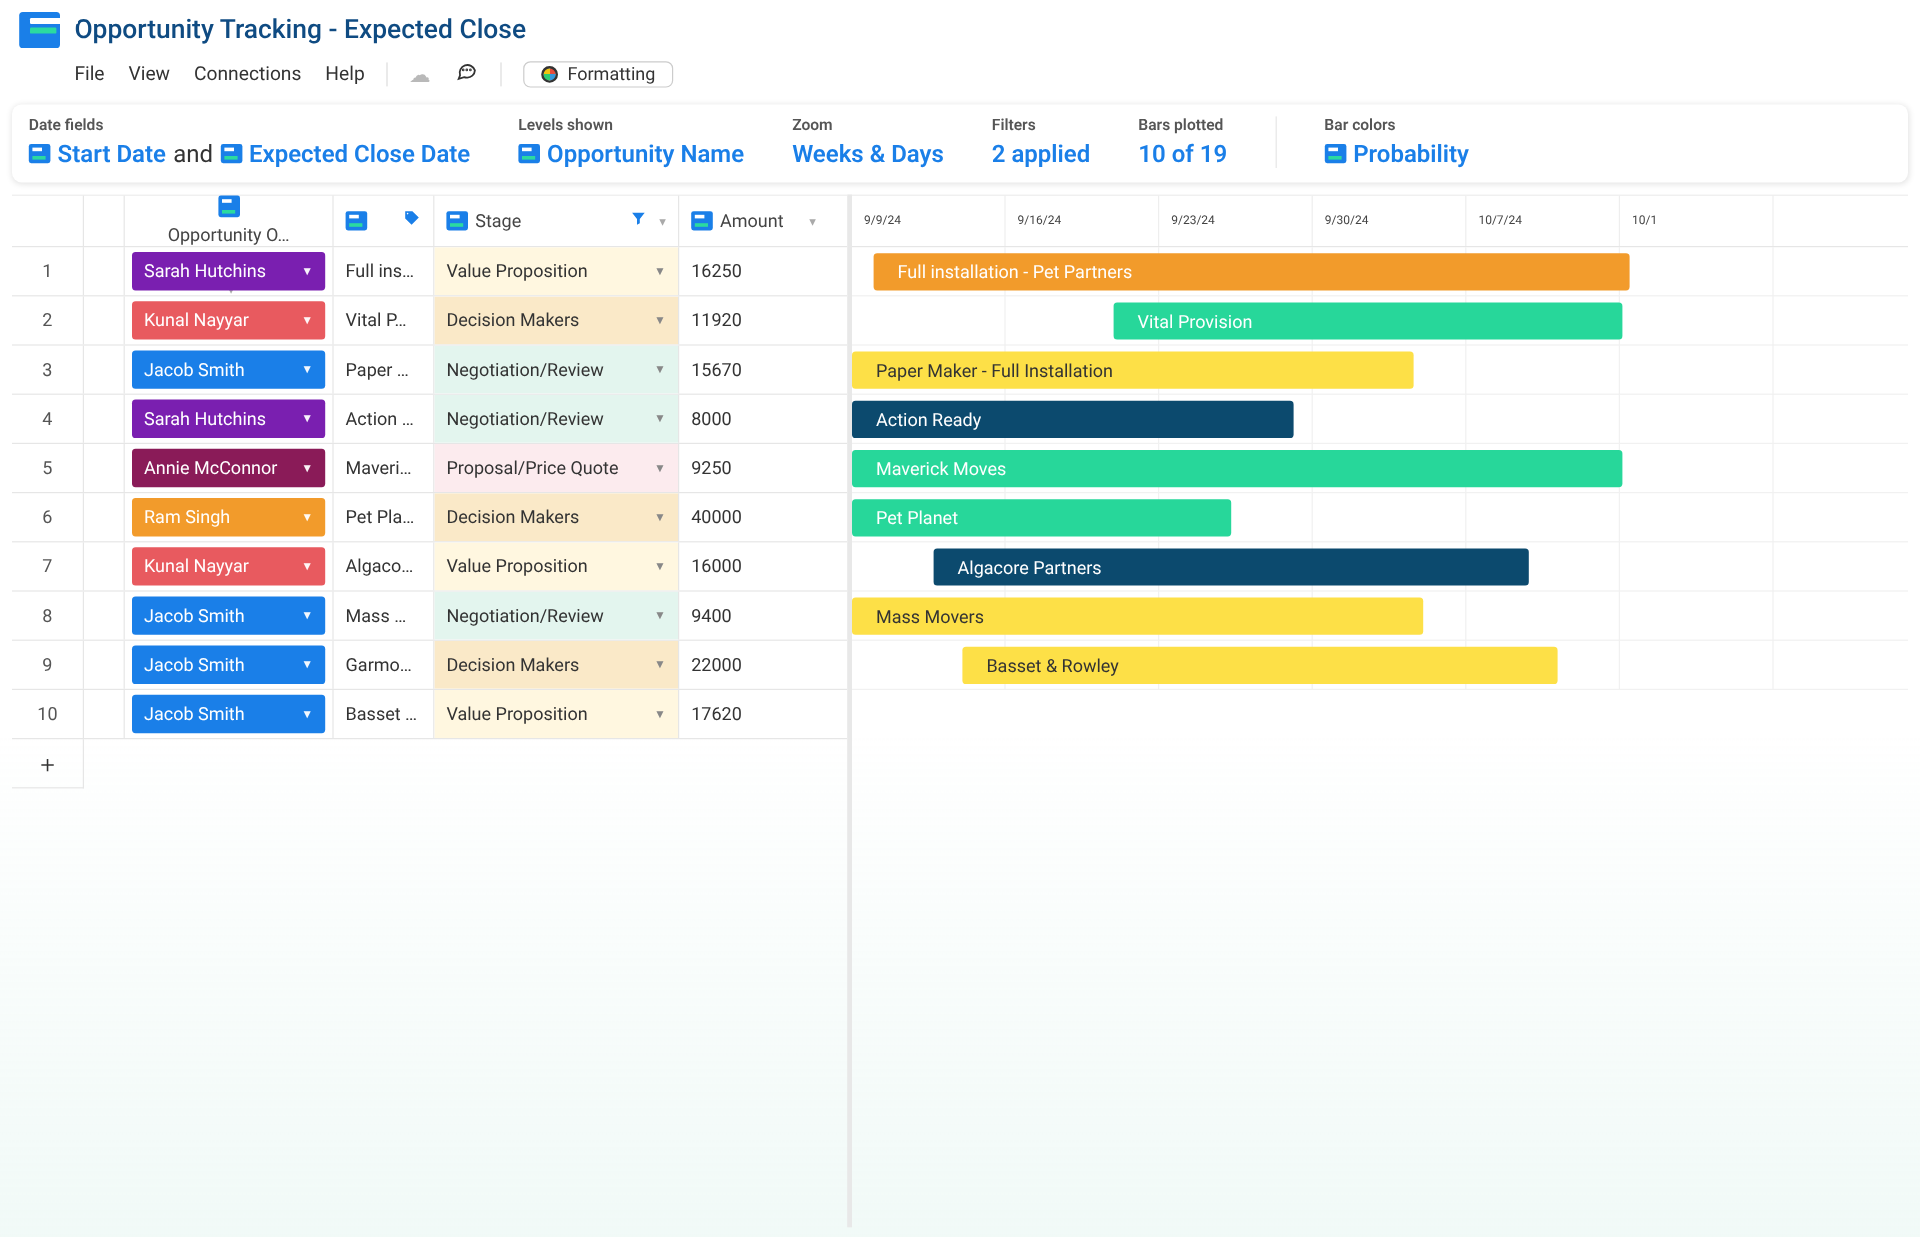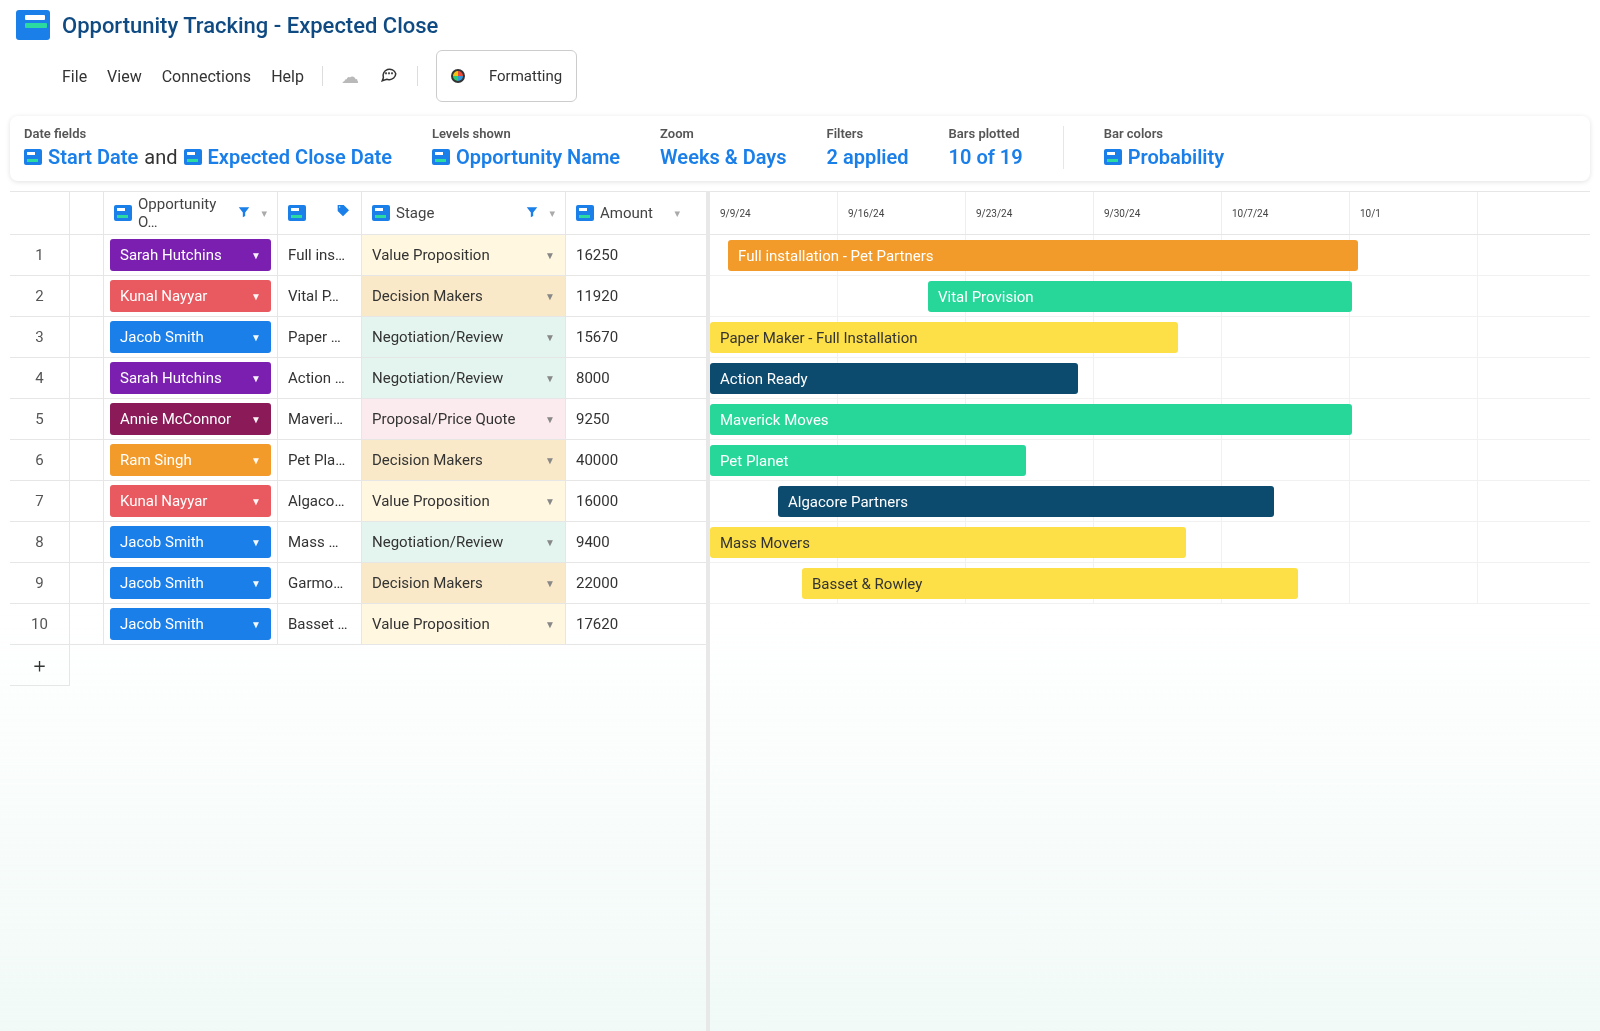--- a/index.html
+++ b/index.html
@@ -27,21 +27,21 @@
 .page-title { font-size: 22px; font-weight: 500; color: #0f4b82; }
 
 .menubar {
   display: flex; align-items: center; gap: 20px; padding: 4px 62px 14px 62px; color:#333; font-size:16px;
 }
 .menubar .menu-item { cursor: pointer; }
 .menubar .divider { width:1px; height:20px; background:#ddd; margin:0 -2px;}
 .mute-icon { color:#b9b9b9; font-size:18px; }
 .chat-icon { color:#333; font-size:18px; }
 .formatting-btn {
-  display:inline-flex; align-items:center; gap:24px; border:1px solid #ccc; border-radius:6px; padding:16px 14px; font-size:15px; cursor:pointer; color:#333; background:#fff;
+  display:inline-flex; align-items:center; gap:8px; border:1px solid #ccc; border-radius:6px; padding:1px 14px; font-size:15px; cursor:pointer; color:#333; background:#fff;
 }
 .palette-dot { display:inline-block; width:14px;height:14px;border-radius:50%;
   background: conic-gradient(#e74c3c 0 90deg, #3498db 90deg 180deg, #2ecc71 180deg 270deg, #f1c40f 270deg 360deg);
   border:2px solid #333;
 }
 
 
 .controls-wrap {
   padding: 0 10px;
 }
@@ -70,21 +70,21 @@
 
 
 .thead {
   display:flex; height:44px; border-bottom:1px solid #e6e6e6; border-top:1px solid #e6e6e6; align-items:stretch;
 }
 .th {
   display:flex; align-items:center; padding:0 10px; border-right:1px solid #e6e6e6; color:#444; font-size:15px; gap:6px;
 }
 .col-num { width:60px; justify-content:center;}
 .col-expand { width:34px; justify-content:center;}
-.col-owner { width:174px; position:relative;}
+.col-owner { width:174px; position:relative;flex-direction:column;}
 .col-oppname { width:84px;}
 .col-stage { width:204px;text-align:right;}
 .col-amount { width:124px;}
 .th-filter { margin-left:auto; color:#1a7fe8; cursor:pointer; font-size:13px;}
 .th-caret { color:#aaa; cursor:pointer; font-size:11px; margin-left:4px;}
 .th .mini-icon { flex:0 0 18px;}
 .tag-icon { color:#1a7fe8; font-size:16px;}
 
 .tbody {}
 .trow {
@@ -110,21 +110,21 @@
   display:flex; height:44px; border-bottom:1px solid #e6e6e6; border-top:1px solid #e6e6e6; position:relative;
 }
 .tl-col { flex:0 0 128px; border-right:1px solid #eee; display:flex; align-items:center; padding-left:10px; font-size:10px; color:#444;}
 .timeline-body { position:relative; }
 .timeline-grid {
   position:absolute; inset:0; display:flex; pointer-events:none;
 }
 .timeline-grid .gcol { flex:0 0 128px; border-right:1px solid #f1f1f1;}
 .tl-row { height:41px; border-bottom:1px solid #f1f1f1; position:relative;}
 .bar {
-  position:absolute; top:5px; height:31px; border-radius:3px; display:flex; align-items:center; padding:0 10px; color:#fff; font-size:15px; cursor:pointer; white-space:nowrap;
+  position:absolute; top:5px; height:31px; border-radius:3px; display:flex; align-items:center; padding:0 20px; color:#fff; font-size:15px; cursor:pointer; white-space:nowrap;
 }
 
 
 .c-purple{background:#7a1fb0;}
 .c-red{background:#e85a5f;}
 .c-blue{background:#1a7fe8;}
 .c-maroon{background:#8a1b58;}
 .c-orange{background:#f29b2b;}
 
 .bc-orange{background:#f29b2b;}

